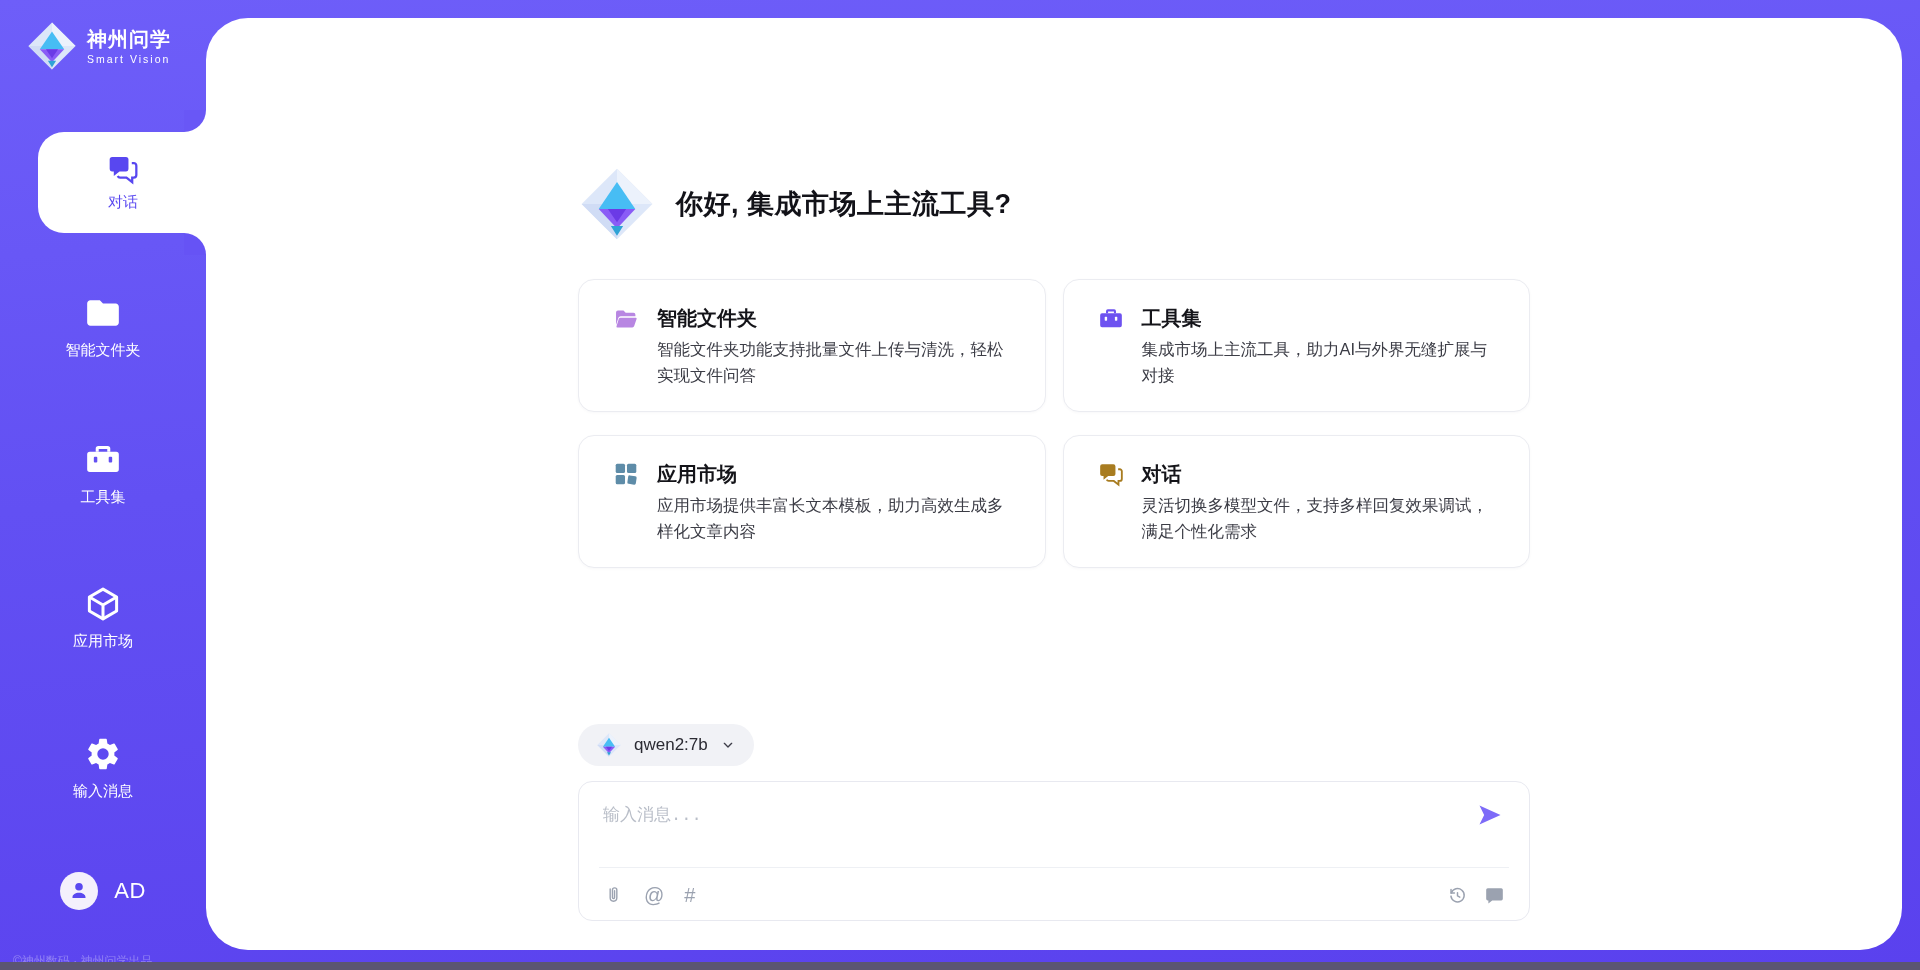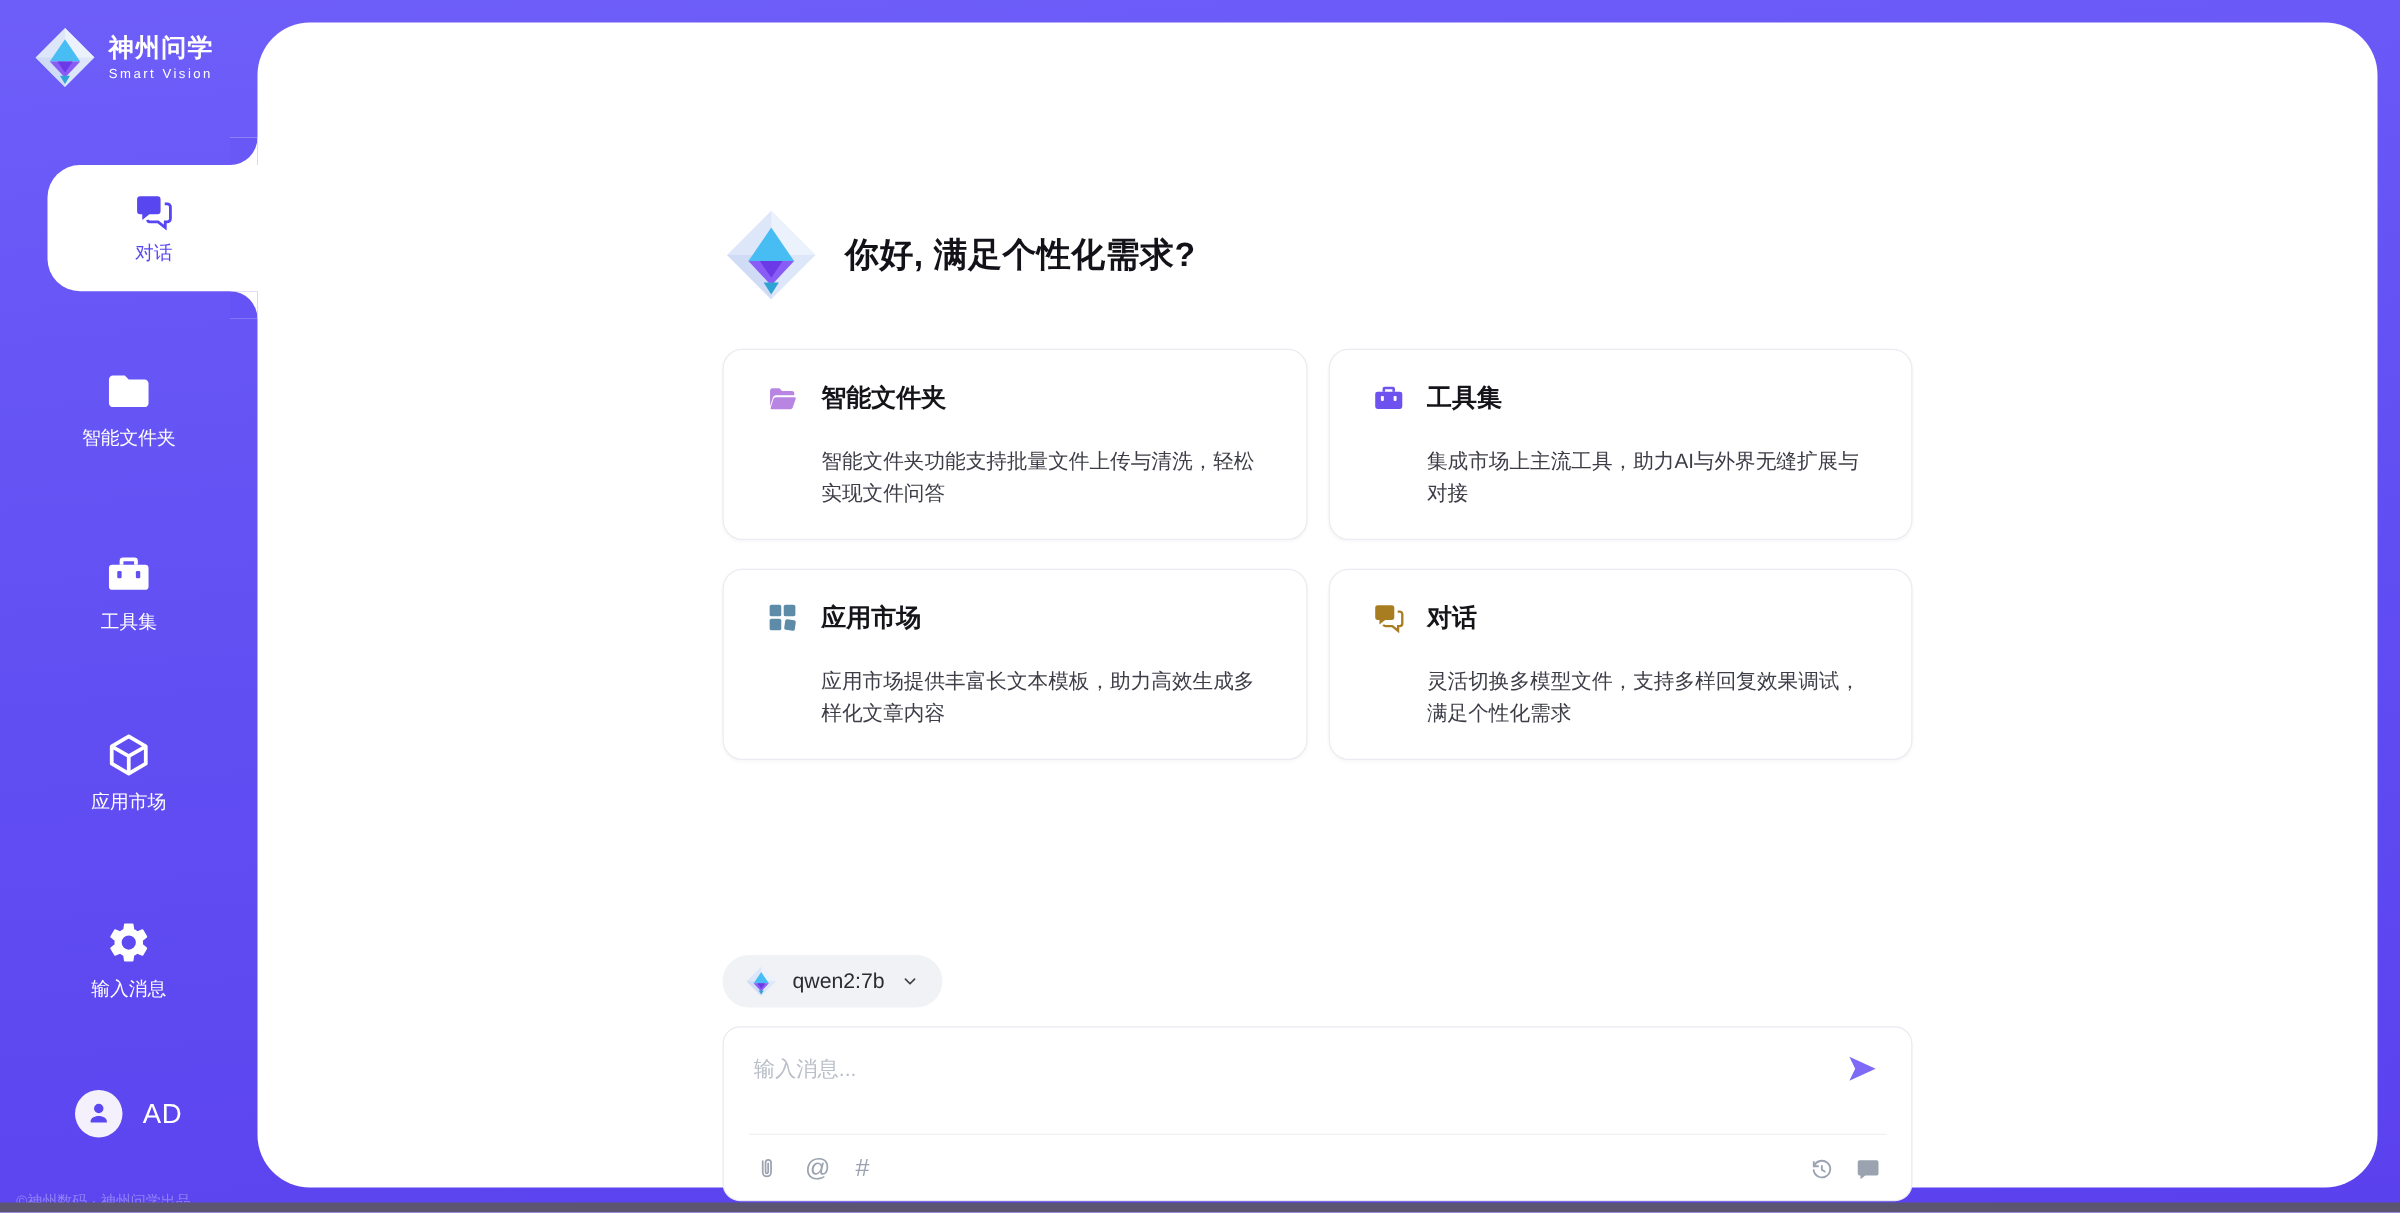--- a/index.html
+++ b/index.html
@@ -64,40 +64,40 @@
 
   .cards { margin-top:36px; display:grid; grid-template-columns:1fr 1fr; gap:23px 17px; }
   .card {
     background:#fff; border:1px solid #ebecf1; border-radius:16px;
     min-height:128px; padding:25px 28px 22px 34px;
     box-shadow:0 1px 3px rgba(25,25,60,0.03); cursor:pointer;
   }
   .card-head { display:flex; align-items:center; gap:18px; }
   .card-head svg { width:26px; height:26px; }
   .card-title { font-size:20px; font-weight:700; color:#141419; }
-  .card-desc { margin:24px 0 0 44px; font-size:16.5px; color:#3c3d46; line-height:1.6; }
+  .card-desc { margin:4px 0 0 44px; font-size:16.5px; color:#3c3d46; line-height:1.6; }
   .ci-folder { color:#b886e2; } .ci-toolbox { color:#6d52f0; } .ci-toolbox .toolbox-cut { fill:#ffffff; }
   .ci-grid { color:#5e8ca8; } .ci-chat { color:#a87c20; }
 
   .model-pill {
     margin-top:156px; display:inline-flex; align-items:center; gap:12px;
     height:42px; padding:0 18px; border-radius:21px; background:#f1f2f6; cursor:pointer;
   }
   .model-pill svg.pill-diamond { width:26px; height:26px; }
   .model-name { font-size:17px; color:#2b2b33;text-align:center; }
   .model-pill .chev { width:16px; height:16px; }
 
   .composer {
     margin-top:15px; position:relative; height:140px;
     border:1.5px solid #e8e9f0; border-radius:14px; background:#fff;
   }
   .composer-input {
     position:absolute; left:24px; top:16px; right:80px; height:36px;
     border:none; outline:none; font-size:17px; color:#6d28d9; background:transparent;
-    font-family:Liberation Sans, sans-serif;
+    font-family:Liberation Mono, monospace;
   }
   .composer-input::placeholder { color:#b9bec8; }
   .send-btn { position:absolute; right:26px; top:20px; width:26px; height:26px; cursor:pointer; color:#7d6bf8; }
   .send-btn svg { width:26px; height:26px; }
   .composer-divider { position:absolute; left:20px; right:20px; top:85px; border-top:1px solid #eef0f4; }
   .composer-bar { position:absolute; left:24px; right:24px; top:98px; height:32px; display:flex; align-items:center; justify-content:space-between; color:#9ba2b0; }
   .bar-left { display:flex; align-items:center; gap:20px; }
   .bar-right { display:flex; align-items:center; gap:16px; }
   .bar-icon { cursor:pointer; display:flex; align-items:center; }
   .bar-icon svg { width:21px; height:21px; }
@@ -186,21 +186,21 @@
     <div class="greet">
       <svg viewBox="0 0 64 64">
         <polygon points="32,3 61,32 32,61 3,32" fill="#dde7f9"></polygon>
         <polygon points="32,3 61,32 32,32" fill="#ecf2fc"></polygon>
         <polygon points="32,61 3,32 32,32" fill="#d0dcf5"></polygon>
         <polygon points="32,14 47,36 17,36" fill="#47bdf4"></polygon>
         <polygon points="17,36 47,36 32,52" fill="#8a5cf6"></polygon>
         <polygon points="24.5,36 39.5,36 32,47" fill="#6b3ae6"></polygon>
         <polygon points="27,50 37,50 32,58" fill="#2fa3d6"></polygon>
       </svg>
-      <div class="greet-title">你好, 满足个性化需求?</div>
+      <div class="greet-title">你好, 集成市场上主流工具?</div>
     </div>
 
     <div class="cards">
 
       <div class="card">
         <div class="card-head">
           <svg class="ci-folder" viewBox="0 0 24 24" fill="currentColor">
             <path d="M2.8 17.6 5 10.9a2.2 2.2 0 0 1 2.1-1.5h13.6V8a1.8 1.8 0 0 0-1.8-1.8h-7.2l-2-2H4.6A1.8 1.8 0 0 0 2.8 6v11.6z"></path>
             <path d="M7 10.9h14a.8.8 0 0 1 .76 1.05l-2.2 6.6a1.8 1.8 0 0 1-1.7 1.25H4.1a.9.9 0 0 1-.85-1.2l2.06-6.5A1.8 1.8 0 0 1 7 10.9z"></path>
           </svg>

